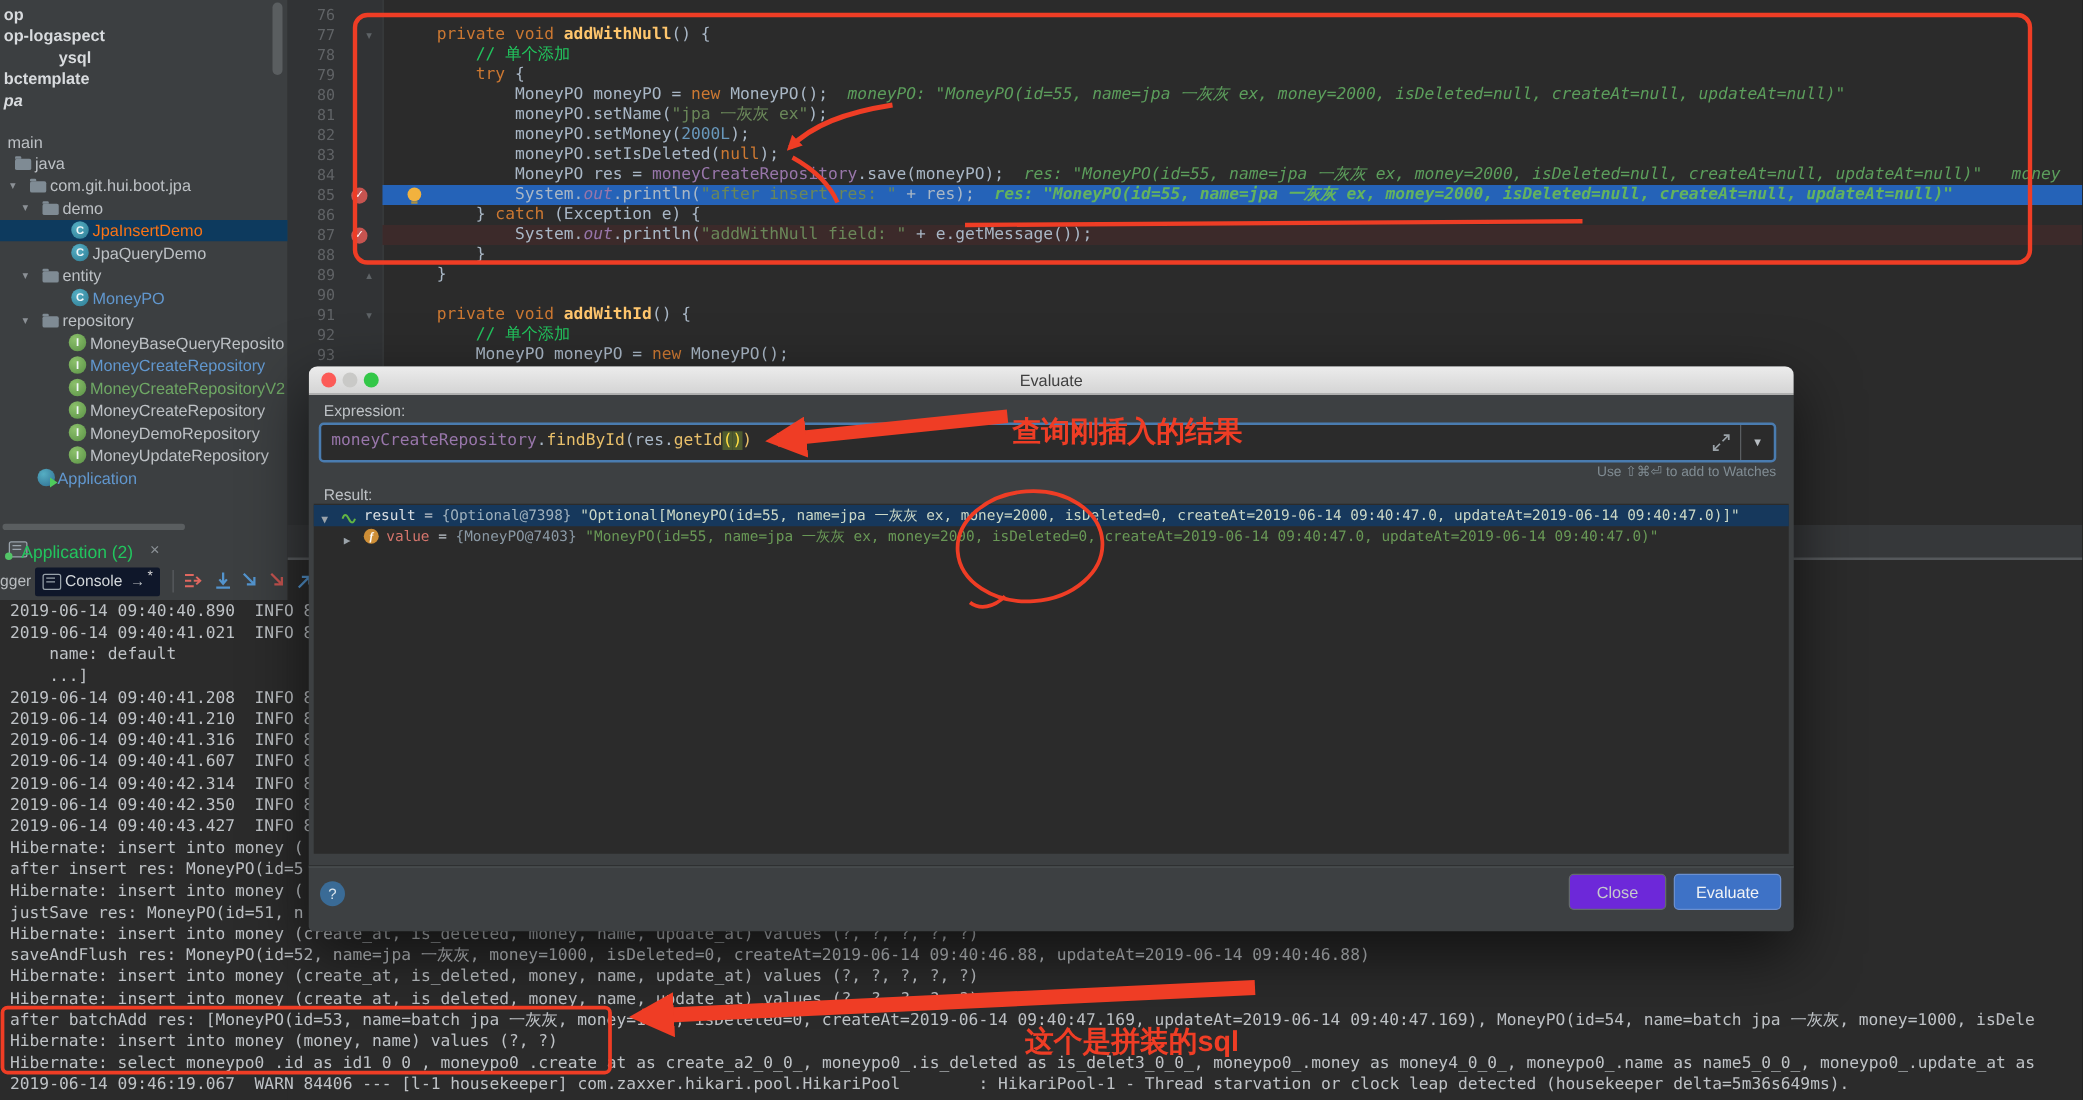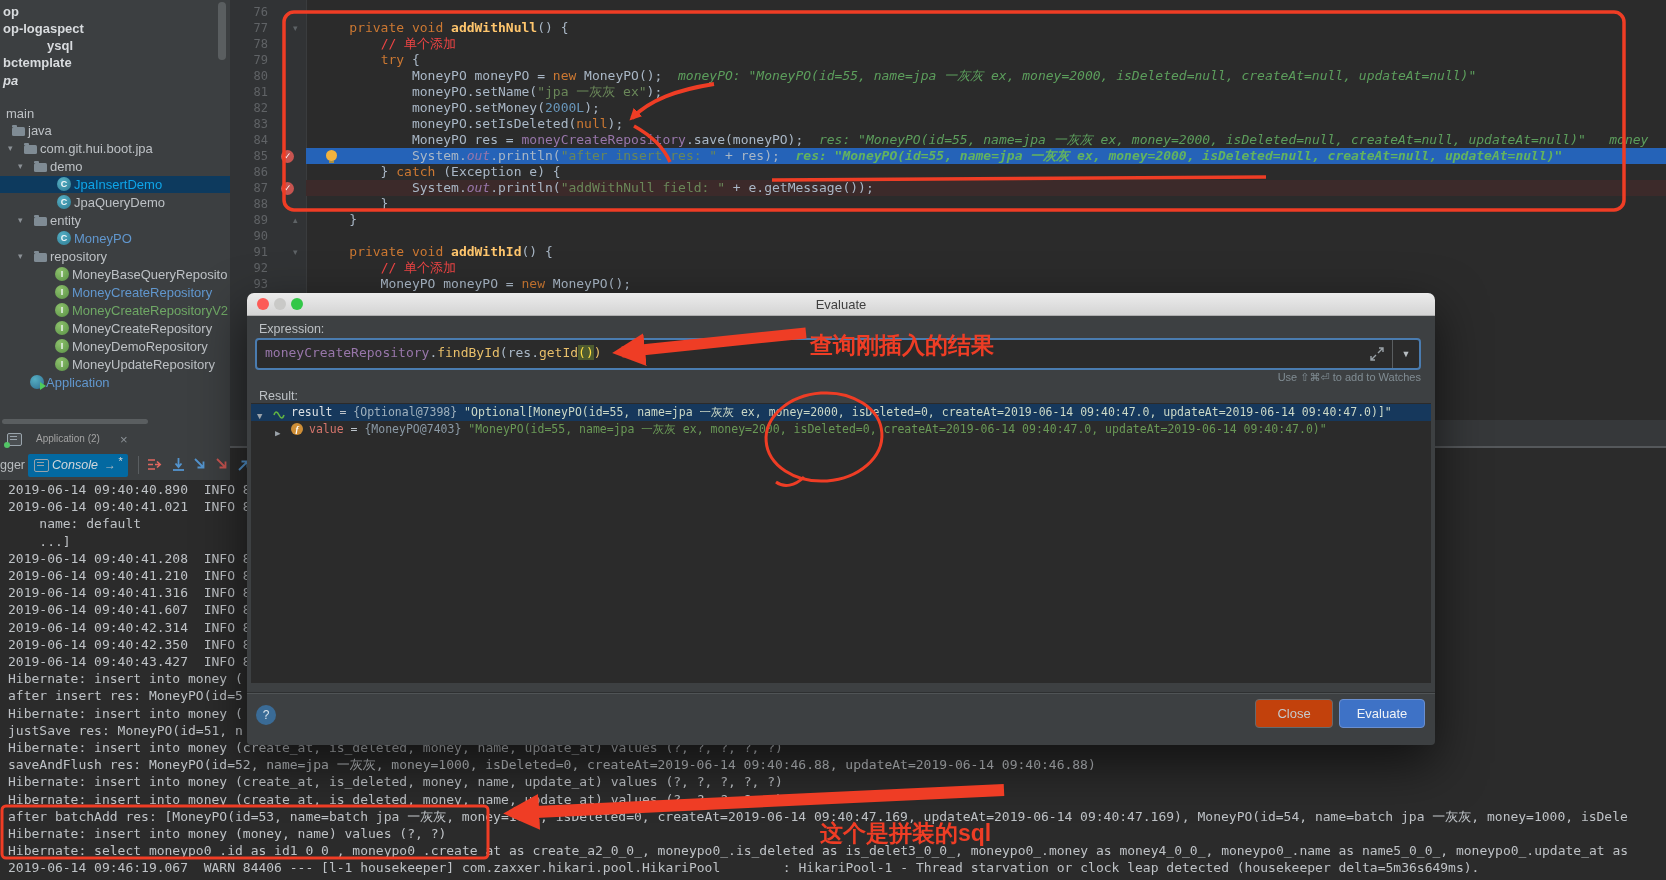--- a/index.html
+++ b/index.html
@@ -16,63 +16,63 @@
   .gut-num{position:absolute;left:230px;width:38px;text-align:right;height:16px;line-height:16px;
            font-family:"DejaVu Sans Mono",monospace;font-size:12px;color:#606366;}
   .gut-mark{position:absolute;left:293px;height:16px;line-height:16px;font-size:9px;color:#5E6366;}
   .bp{position:absolute;left:281px;width:13px;height:13px;border-radius:50%;background:#C75450;
       color:#fff;font-size:9px;line-height:13px;text-align:center;font-family:"DejaVu Sans",sans-serif;}
   .bulb{position:absolute;left:326px;width:11px;height:11px;border-radius:50%;background:#F2B23E;}
   .bulb:after{content:'';position:absolute;left:3px;top:11px;width:5px;height:2px;background:#A89045;}
   .code-line{position:absolute;left:318px;height:16px;line-height:16px;white-space:pre;
              font-family:"DejaVu Sans Mono",monospace;font-size:13px;color:#A9B7C6;}
   .tk-p{color:#A9B7C6}.tk-k{color:#CC7832}.tk-f{color:#FFC66D;font-weight:bold}
-  .tk-s{color:#6A8759}.tk-c{color:#ef4444}.tk-n{color:#6897BB}
+  .tk-s{color:#6A8759}.tk-c{color:#22c55e}.tk-n{color:#6897BB}
   .tk-fl{color:#9876AA}.tk-fi{color:#9876AA;font-style:italic}
   .tk-d{color:#5C9E5C;font-style:italic}
   .tk-db{color:#64B35E;font-style:italic;font-weight:bold}
   .tk-m{color:#E8BF6A}.tk-hl{color:#FFDD44;background:#4E5B2F}
   .tk-rn{color:#DCE0E3}.tk-rp{color:#BCC3C9}.tk-rg{color:#9FB0BC}.tk-rs1{color:#CBD8C6}
   .tk-vn{color:#D5756C}.tk-rg2{color:#8A99A5}.tk-rs2{color:#699856}
 
   
   .toolband{position:absolute;left:230px;top:420px;width:1436px;height:26px;background:#36383A;border-bottom:2px solid #55585B;}
   .console-bg-a{position:absolute;left:230px;top:448px;width:1436px;height:432px;background:#2B2B2B;}
   .console-bg-b{position:absolute;left:0;top:480px;width:230px;height:400px;background:#2B2B2B;}
   .console-line{position:absolute;left:8px;height:17px;line-height:17px;white-space:pre;
                 font-family:"DejaVu Sans Mono",monospace;font-size:13px;color:#BEC2C6;}
 
   
   .sidebar{position:absolute;left:0;top:0;width:230px;height:480px;background:#3C3F41;}
   .tree-row{position:absolute;left:0;width:230px;height:17px;font-size:13px;}
   .tree-row.sel{background:#0D3A5E;}
   .tr-label{position:absolute;top:1px;white-space:nowrap;}
   .c-mod{color:#D8DBDE;font-weight:bold}.c-pln{color:#BDC1C5}.c-blue{color:#6197CE}
-  .c-green{color:#6FA865}.c-white{color:#0ea5e9}
+  .c-green{color:#6FA865}.c-white{color:#f97316}
   .tr-arrow{position:absolute;top:3px;color:#8C9196;font-size:9px;}
   .ic{position:absolute;}
   .ic-folder{width:13px;height:9px;background:#7F8B94;border-radius:1.5px;top:5px;}
   .ic-folder:before{content:'';position:absolute;top:-2px;left:0;width:5px;height:2px;background:#7F8B94;border-radius:1px 1px 0 0;}
   .ic-round{width:14px;height:14px;border-radius:50%;top:1px;color:#F2F7F9;text-align:center;
             font:bold 9px/14px "Liberation Sans",sans-serif;}
   .ic-class{background:radial-gradient(circle at 35% 30%,#55AEC3,#2E7D95);}
   .ic-iface{background:radial-gradient(circle at 35% 30%,#8CC06B,#5A9246);}
   .ic-app{background:radial-gradient(circle at 35% 30%,#55AEC3,#2E6D90);}
   .ic-app:after{content:'';position:absolute;right:-2px;bottom:-1px;width:0;height:0;
                 border-left:6px solid #4FCB5C;border-top:4px solid transparent;border-bottom:4px solid transparent;}
   .vscroll{position:absolute;left:218px;top:2px;width:8px;height:58px;border-radius:4px;background:#5A5E60;}
   .hscroll{position:absolute;left:2px;top:419px;width:146px;height:5px;border-radius:3px;background:#5A5E60;}
   .app-tab{position:absolute;left:2px;top:430px;height:22px;width:140px;}
   .icon-run-console{position:absolute;left:5px;top:3px;width:13px;height:11px;border:1px solid #9AA4AC;border-radius:2px;background:#4A4E51;}
   .icon-run-console:before{content:'';position:absolute;left:2px;top:2px;width:7px;height:1px;background:#9AA4AC;box-shadow:0 3px 0 #9AA4AC;}
   .icon-run-console:after{content:'';position:absolute;left:-4px;bottom:-3px;width:6px;height:6px;border-radius:50%;background:#53C567;}
-  .app-tab-label{position:absolute;left:34px;top:3px;font-size:10px;color:#a3a3a3;}
+  .app-tab-label{position:absolute;left:15px;top:3px;font-size:14px;color:#22c55e;}
   .tab-close{position:absolute;left:118px;top:2px;font-size:13px;color:#8B9196;}
   .debugger-tab{position:absolute;left:0;top:458px;font-size:12.5px;color:#B8BCBF;}
-  .console-tab{position:absolute;left:28px;top:454px;width:100px;height:23px;background:#0369a1;border-radius:2px;font-style:italic;}
+  .console-tab{position:absolute;left:28px;top:454px;width:100px;height:23px;background:#0f172a;border-radius:2px;}
   .icon-console{position:absolute;left:6px;top:5px;width:13px;height:11px;border:1px solid #98A2AA;border-radius:2px;}
   .icon-console:before{content:'';position:absolute;left:2px;top:2px;width:7px;height:1px;background:#98A2AA;box-shadow:0 3px 0 #98A2AA;}
   .console-tab-label{position:absolute;left:24px;top:4px;font-size:12.5px;color:#D3D7DA;}
   .console-arrow{position:absolute;left:76px;top:4px;font-size:12px;color:#B9BEC2;}
   .console-star{position:absolute;left:90px;top:1px;font-size:11px;color:#D8D8D8;}
   .tb-sep{position:absolute;left:138px;top:456px;width:1px;height:18px;background:#5A5E61;}
   .step-icon{position:absolute;top:456px;width:17px;height:17px;}
 
   
   .dialog{position:absolute;left:247px;top:293px;width:1188px;height:452px;background:#3D4042;
@@ -97,21 +97,21 @@
               font-family:"DejaVu Sans Mono",monospace;font-size:11.5px;}
   .result-row.sel{background:#16385C;}
   .row-caret{position:absolute;top:0;color:#9BA3AA;font-size:9px;}
   .row-text{position:absolute;top:0;}
   .icon-field{position:absolute;top:2px;width:12px;height:12px;border-radius:50%;background:#CE8E36;
               color:#fff;font:italic bold 9px/12px "Liberation Serif",serif;text-align:center;}
   .btn-sep{position:absolute;left:0;bottom:52px;width:100%;height:1px;background:#2E3031;box-shadow:0 1px 0 #505456;}
   .help-btn{position:absolute;left:9px;bottom:20px;width:20px;height:20px;border-radius:50%;background:#3A6B96;
             color:#D9E4EC;font-size:12px;text-align:center;line-height:20px;}
   .btn{position:absolute;bottom:17px;height:27px;border-radius:4px;font-size:13px;text-align:center;line-height:27px;}
-  .btn.close{right:102px;width:76px;background:#c2410c;border:1px solid #646A6E;color:#C5C9CC;margin-left:32px;}
+  .btn.close{right:102px;width:76px;background:#6d28d9;border:1px solid #646A6E;color:#C5C9CC;margin-left:32px;}
   .btn.eval{right:10px;width:84px;background:#3E72C6;border:1px solid #6A8FD0;color:#F0F3F6;}
 
   
   .overlay{position:absolute;left:0;top:0;width:1666px;height:880px;z-index:60;pointer-events:none;}
   .ann-note{position:absolute;z-index:61;color:var(--ann);font-size:23px;font-weight:bold;
             font-family:"Liberation Sans",sans-serif;white-space:nowrap;pointer-events:none;}
 </style>
 </head>
 <body>
 

